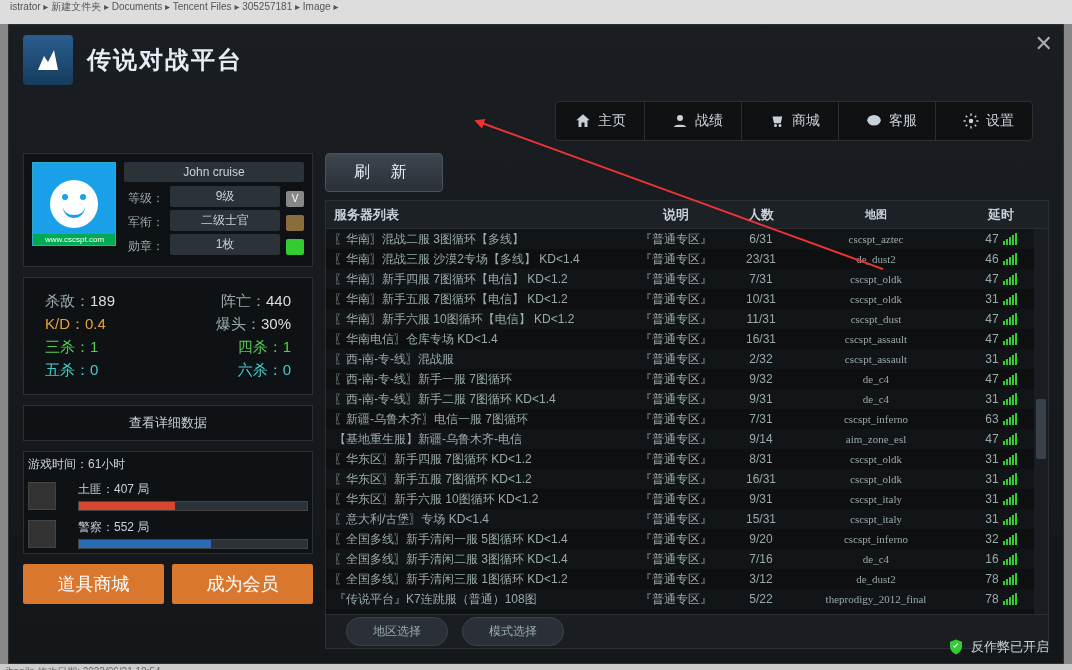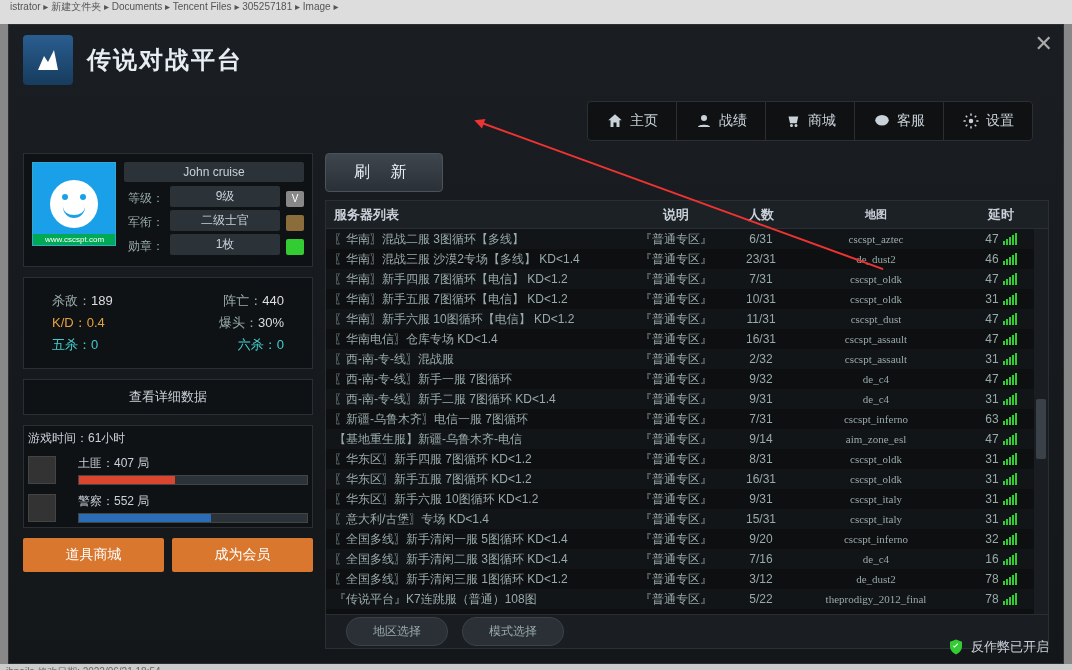--- a/index.html
+++ b/index.html
@@ -3,21 +3,21 @@
 <meta charset="utf-8">
 <style>
 *{margin:0;padding:0;box-sizing:border-box;font-family:"Microsoft YaHei",Arial,sans-serif}
 body{background:#888;overflow:hidden}
 .breadcrumb-bar{height:24px;background:#ddd;font-size:10px;color:#555;padding-left:10px;overflow:hidden;white-space:nowrap}
 .window{position:relative;margin:0 8px;background:linear-gradient(#1a1d21 0,#14171a 100%);height:640px;border:1px solid #2b2f33}
 .titlebar{display:flex;align-items:center;padding:10px 14px}
 .logo-box{width:50px;height:50px;background:linear-gradient(#2a5d8f,#163c5e);display:flex;align-items:center;justify-content:center;border-radius:4px}
 .app-title{color:#e6edf3;font-size:24px;font-weight:bold;margin-left:14px;letter-spacing:2px}
 .close-x{position:absolute;top:6px;right:10px;color:#aaa;font-size:22px;cursor:pointer}
-.nav{position:absolute;top:76px;right:30px;display:flex;gap:0;background:#0f1113;border:1px solid #2b2f33;border-radius:4px}
+.nav{position:absolute;top:76px;right:30px;display:flex;gap:8px;background:#0f1113;border:1px solid #2b2f33;border-radius:4px}
 .nav-item{display:flex;align-items:center;gap:6px;color:#c9d1d9;padding:10px 18px;font-size:14px;cursor:pointer;border-right:1px solid #2b2f33}
 .nav-item:last-child{border-right:none}
 .nav-item svg{width:18px;height:18px;fill:#c9d1d9}
 .body-area{position:absolute;top:128px;left:14px;right:14px;bottom:14px;display:flex;gap:12px}
 .sidebar{width:290px;display:flex;flex-direction:column;gap:10px}
 .profile-box{background:#0f1215;border:1px solid #2b2f33;padding:8px;display:flex;gap:8px}
 .avatar{width:84px;height:84px;background:#1aa0e8;display:flex;align-items:center;justify-content:center;border:1px solid #3ac;position:relative}
 .avatar-face{width:48px;height:48px;background:#fff;border-radius:50%;position:relative}
 .avatar-face::before,.avatar-face::after{content:"";position:absolute;width:6px;height:6px;background:#1aa0e8;border-radius:50%;top:14px}
 .avatar-face::before{left:12px}
@@ -26,38 +26,38 @@
 .avatar-url{position:absolute;bottom:0;left:0;right:0;background:#0a5;color:#fff;font-size:8px;text-align:center;padding:1px 12px}
 .profile-info{flex:1;font-size:12px}
 .username-bar{background:#2b3238;color:#c9d1d9;text-align:center;padding:3px 0;margin-bottom:4px;border-radius:2px}
 .info-row{display:flex;align-items:flex-end;gap:6px;margin:3px 0;color:#9aa}
 .info-label{width:40px;text-align:right}
 .info-value{flex:1;background:#2b3238;color:#c9d1d9;text-align:center;padding:2px 0;border-radius:2px}
 .badge{width:18px;height:16px;border-radius:2px}
 .badge-v{background:#888;color:#fff;font-size:10px;text-align:center;line-height:16px}
 .badge-rank{background:#8a6d3b}
 .badge-medal{background:#3c3}
-.stats-box{background:#0f1215;border:1px solid #2b2f33;padding:10px 28px;font-size:13px}
+.stats-box{background:#0f1215;border:1px solid #2b2f33;padding:10px 21px;font-size:15px}
 .stat-row{display:flex;justify-content:space-between;margin:4px 0}
 .sl{color:#9aa}
 .sv-white{color:#ddd}
 .sv-yellow{color:#e6a23c}
 .sv-green{color:#5c5}
 .sv-cyan{color:#4cc}
 .detail-btn{background:#0f1215;border:1px solid #2b2f33;color:#c9d1d9;text-align:center;padding:8px 0;font-size:13px;cursor:pointer}
 .gametime-box{background:#0f1215;border:1px solid #2b2f33;padding:4px;font-size:12px;color:#c9d1d9}
 .role-row{display:flex;align-items:center;gap:22px;margin-top:8px}
 .role-icon{width:28px;height:28px;border:1px solid #444;background:#333}
 .role-bar{flex:1}
 .role-label{font-size:12px;color:#c9d1d9;margin-bottom:3px}
 .bar-track{height:10px;background:#2b3238;border:1px solid #444;position:relative}
 .bar-fill{height:100%;background:#d9452f}
 .bar-fill.blue{background:#2a6db5}
 .btn-row{display:flex;gap:8px}
-.orange-btn{flex:1;background:#d9772f;color:#fff;text-align:center;padding:8px 0;font-size:14px;cursor:pointer;border-radius:2px}
+.orange-btn{flex:1;background:#d9772f;color:#fff;text-align:center;padding:8px 0;font-size:18px;cursor:pointer;border-radius:2px}
 .main{flex:1;display:flex;flex-direction:column}
 .refresh-row{margin-bottom:8px}
 .refresh-btn{background:linear-gradient(#3e464e,#2a3036);color:#e6edf3;border:1px solid #4a525a;padding:8px 28px;font-size:16px;letter-spacing:8px;border-radius:4px;cursor:pointer}
 .table-wrap{flex:1;background:#0d0f11;border:1px solid #2b2f33;position:relative;overflow:hidden}
 .thead{display:flex;background:#1c2126;color:#c9d1d9;font-size:13px;font-weight:bold;height:28px;align-items:center;border-bottom:1px solid #2b2f33}
 .tbody{overflow-y:auto;height:calc(100% - 28px - 34px)}
 .tr{display:flex;color:#9aa;font-size:12px;height:20px;align-items:center}
 .tr:nth-child(odd){background:#121518}
 .c1{width:300px;padding-left:8px;overflow:hidden;white-space:nowrap}
 .c2{width:100px;text-align:center}
@@ -169,20 +169,24 @@
       <div class="stats-box">
         <div class="stat-row">
             <span><span class="sl">杀敌：</span><span class="sv-white">189</span></span>
             <span><span class="sl">阵亡：</span><span class="sv-white">440</span></span>
           </div>
         <div class="stat-row">
             <span><span class="sv-yellow">K/D：</span><span class="sv-yellow">0.4</span></span>
             <span><span class="sl">爆头：</span><span class="sv-white">30%</span></span>
           </div>
         <div class="stat-row">
+            <span><span class="sv-green">三杀：</span><span class="sv-green">1</span></span>
+            <span><span class="sv-green">四杀：</span><span class="sv-green">1</span></span>
+          </div>
+        <div class="stat-row">
             <span><span class="sv-cyan">五杀：</span><span class="sv-cyan">0</span></span>
             <span><span class="sv-cyan">六杀：</span><span class="sv-cyan">0</span></span>
           </div>
       </div>
 
       <div class="detail-btn">查看详细数据</div>
 
       <div class="gametime-box">
         <div><span>游戏时间：</span><span>61小时</span></div>
         <div id="roles">

